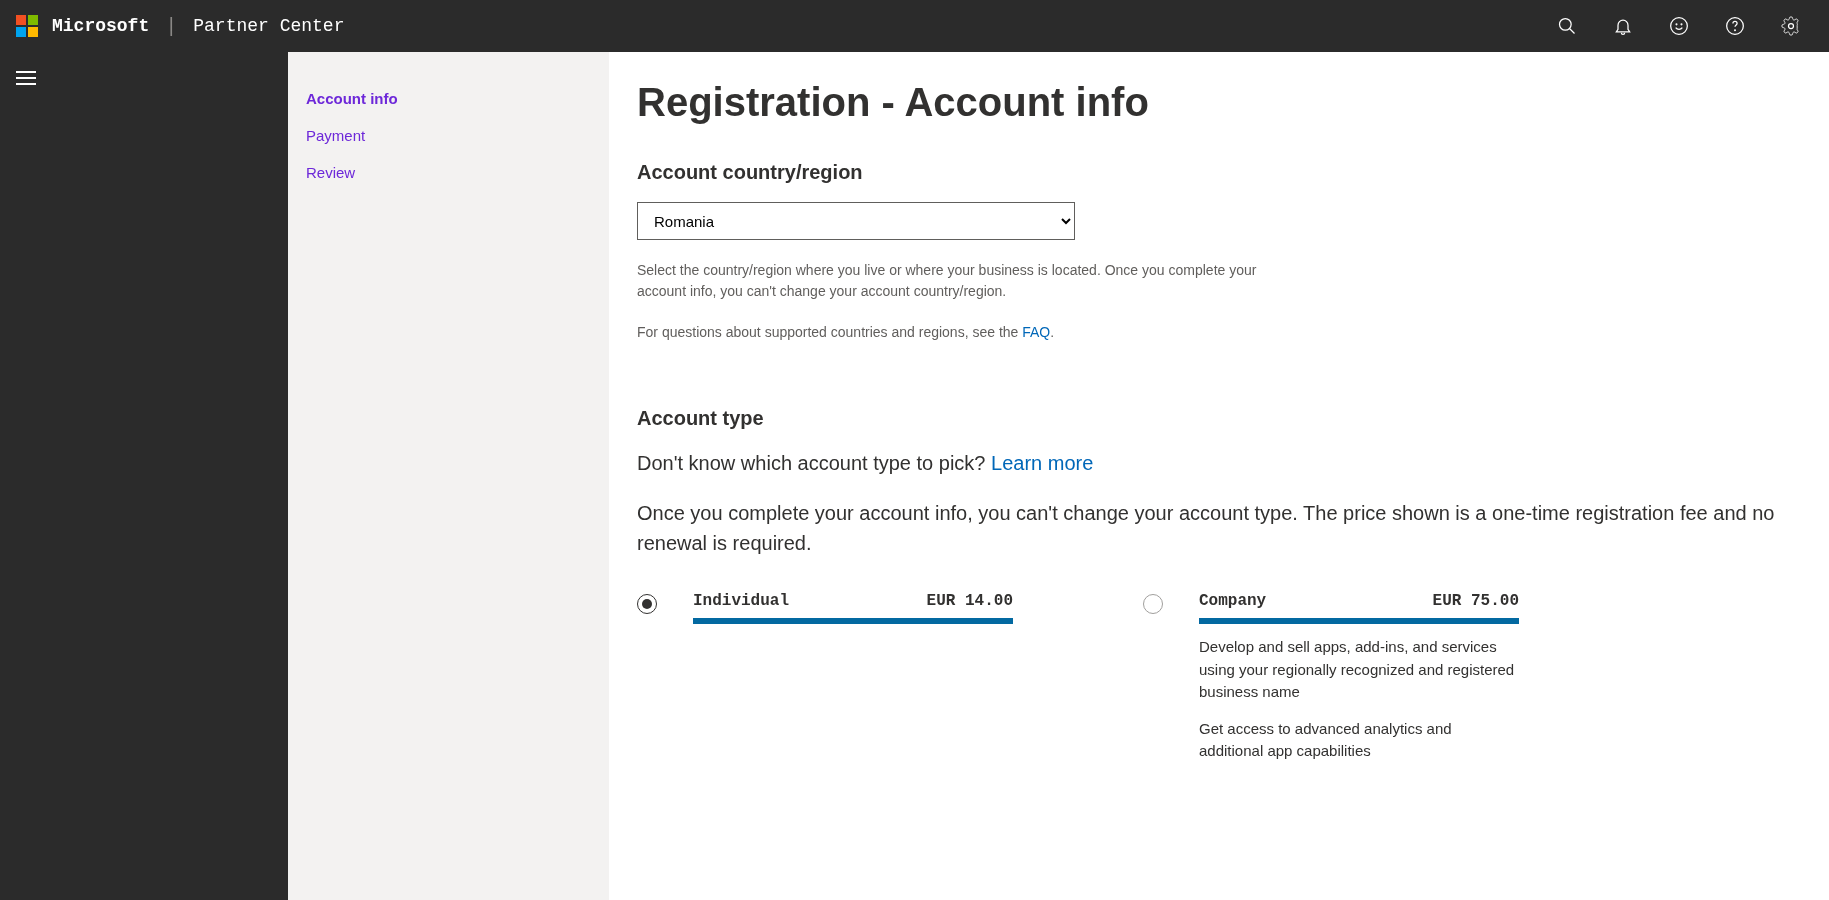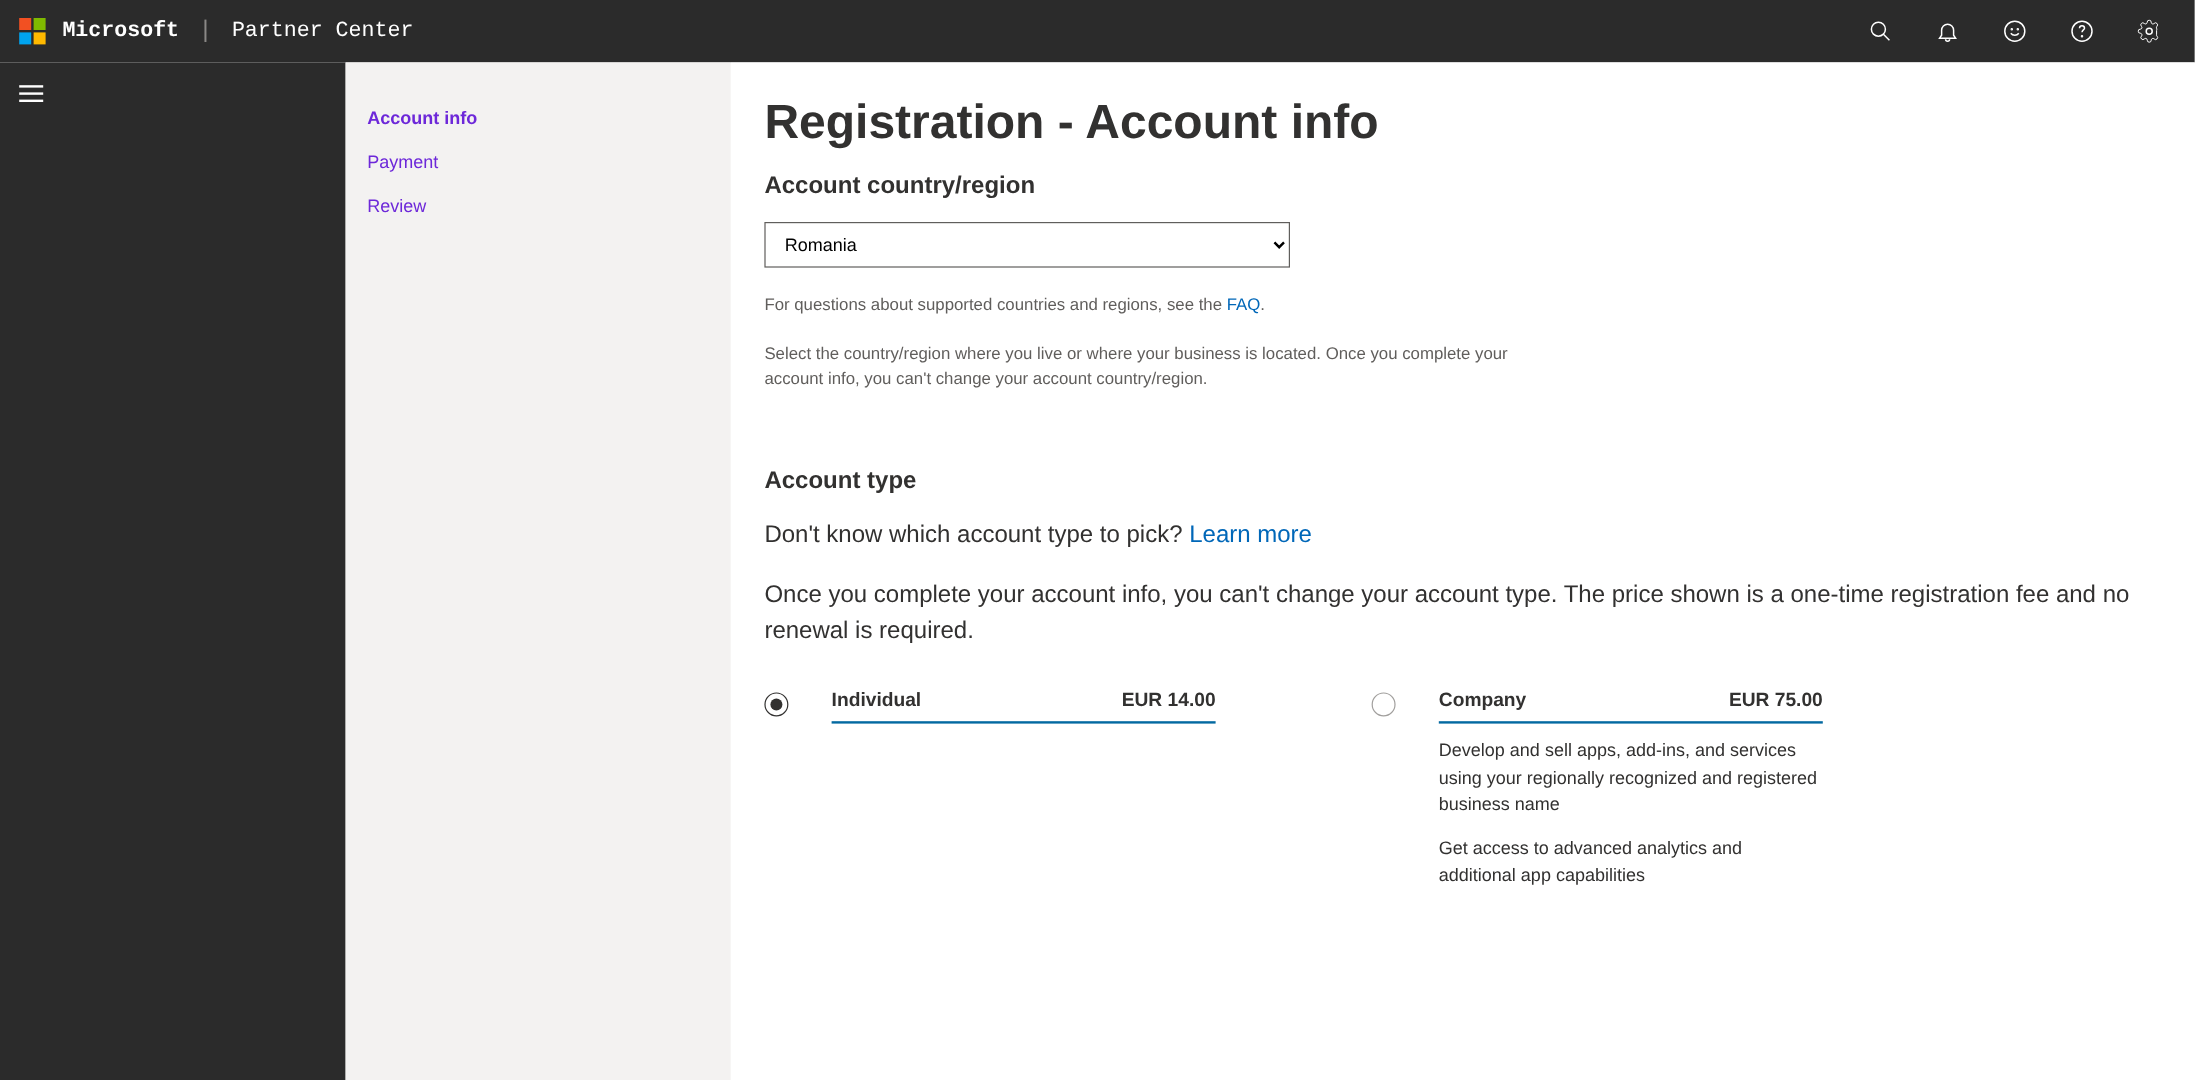--- a/index.html
+++ b/index.html
@@ -103,21 +103,21 @@
 
   .main {
     flex: 1;
     background: #fff;
     padding: 28px 28px 0 28px;
     overflow-y: auto;
   }
   .page-title {
     font-size: 40px;
     font-weight: 700;
-    margin-bottom: 19px;
+    margin-bottom: 36px;
   }
   .section-title {
     font-size: 20px;
     font-weight: 700;
     margin-bottom: 18px;
   }
   .select-wrap {
     position: relative;
     width: 438px;
     margin-bottom: 20px;
@@ -175,23 +175,24 @@
     content:"";
     width:10px; height:10px; border-radius:50%; background:#323130;
   }
   .radio.unselected {
     border-color: #a19f9d;
   }
   .option-body { width: 320px; }
   .option-head {
     display:flex; justify-content:space-between;
     font-size:16px; font-weight:600;
-    border-bottom:2px solid #0369a1;
+    border-bottom:6px solid #0369a1;
     padding-bottom:8px;
     margin-bottom:12px;
+    font-family:Liberation Mono, monospace;
   }
   .option-desc {
     font-size:15px; line-height:1.5;
     margin-bottom:14px;
   }
 </style>
 </head>
 <body>
 
 <div class="topbar">
@@ -268,25 +269,25 @@
     <h1 class="page-title">Registration - Account info</h1>
 
     <h2 class="section-title">Account country/region</h2>
 
     <div class="select-wrap">
       <select>
         <option>Romania</option>
       </select>
     </div>
 
+    <p class="help-text">Select the country/region where you live or where your business is located. Once you complete your account info, you can't change your account country/region.</p>
+
     <p class="help-text">
       <span>For questions about supported countries and regions, see the </span><a class="link">FAQ</a><span>.</span>
     </p>
-
-    <p class="help-text">Select the country/region where you live or where your business is located. Once you complete your account info, you can't change your account country/region.</p>
 
     <div class="section-gap"></div>
 
     <h2 class="section-title">Account type</h2>
 
     <p class="body-text small-gap">
       <span>Don't know which account type to pick? </span><a class="link">Learn more</a>
     </p>
 
     <p class="body-text">Once you complete your account info, you can't change your account type. The price shown is a one-time registration fee and no renewal is required.</p>

